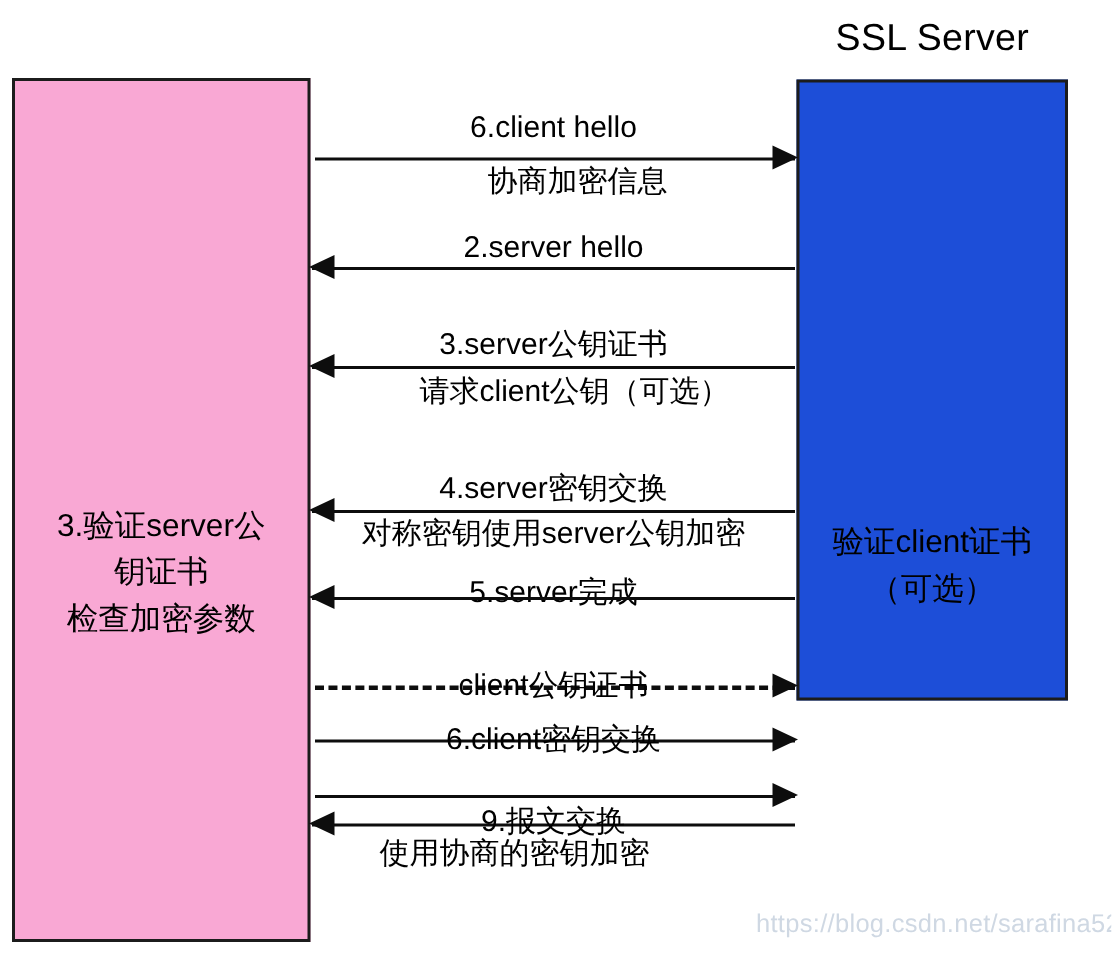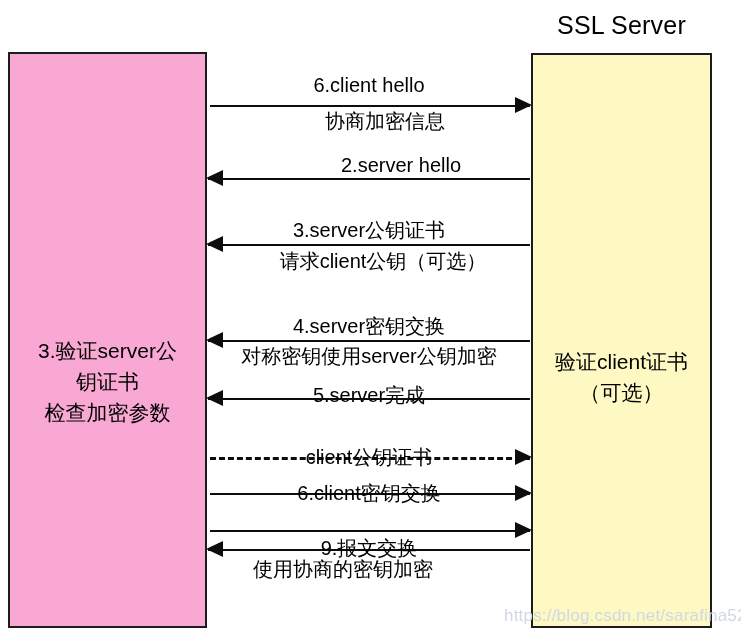--- a/index.html
+++ b/index.html
@@ -7,21 +7,21 @@
   #canvas{position:relative;width:741px;height:637px;overflow:hidden;background:#fff;}
 
   .title{position:absolute;font-size:25px;color:#000;white-space:nowrap;
          letter-spacing:.2px;font-family:"Liberation Sans","DejaVu Sans",sans-serif;}
   #client-title{left:8px;top:10px;width:200px;text-align:center;}
   #server-title{left:531px;top:11px;width:181px;text-align:center;}
 
   .lane{position:absolute;border:2px solid #1c1c1c;box-sizing:border-box;}
   #client-lane{left:8px;top:52px;width:199px;height:576px;background:#85c css;}
   #client-lane{background:#f9a8d4;}
-  #server-lane{left:531px;top:53px;width:181px;height:575px;background:#fef9c3;}
+  #server-lane{left:531px;top:53px;width:181px;height:414px;background:#1d4ed8;}
 
   .lane-text{position:absolute;width:100%;text-align:center;color:#000;
              font-size:21px;line-height:31px;white-space:nowrap;}
   #client-lane-text{top:281px;}
   #server-lane-text{top:291px;}
   .lane-text div{white-space:nowrap;}
 
   
   .arrow{position:absolute;height:0;}
   .arrow .shaft{position:absolute;left:0;top:0;width:100%;height:0;
@@ -63,21 +63,21 @@
     </div>
   </div>
 
   <div class="msg" style="left:207px;top:72px;width:324px;">6.client hello</div>
   <div class="arrow right" style="left:210px;top:105px;width:320px;">
     <div class="shaft"></div>
     <div class="head"></div>
   </div>
   <div class="msg sub" style="left:207px;top:108px;width:356px;">协商加密信息</div>
 
-  <div class="msg" style="left:207px;top:152px;width:324px;padding-left:32px;">2.server hello</div>
+  <div class="msg" style="left:207px;top:152px;width:324px;">2.server hello</div>
   <div class="arrow left" style="left:208px;top:178px;width:322px;">
     <div class="shaft"></div>
     <div class="head"></div>
   </div>
 
   <div class="msg" style="left:207px;top:217px;width:324px;">3.server公钥证书</div>
   <div class="arrow left" style="left:208px;top:244px;width:322px;">
     <div class="shaft"></div>
     <div class="head"></div>
   </div>

